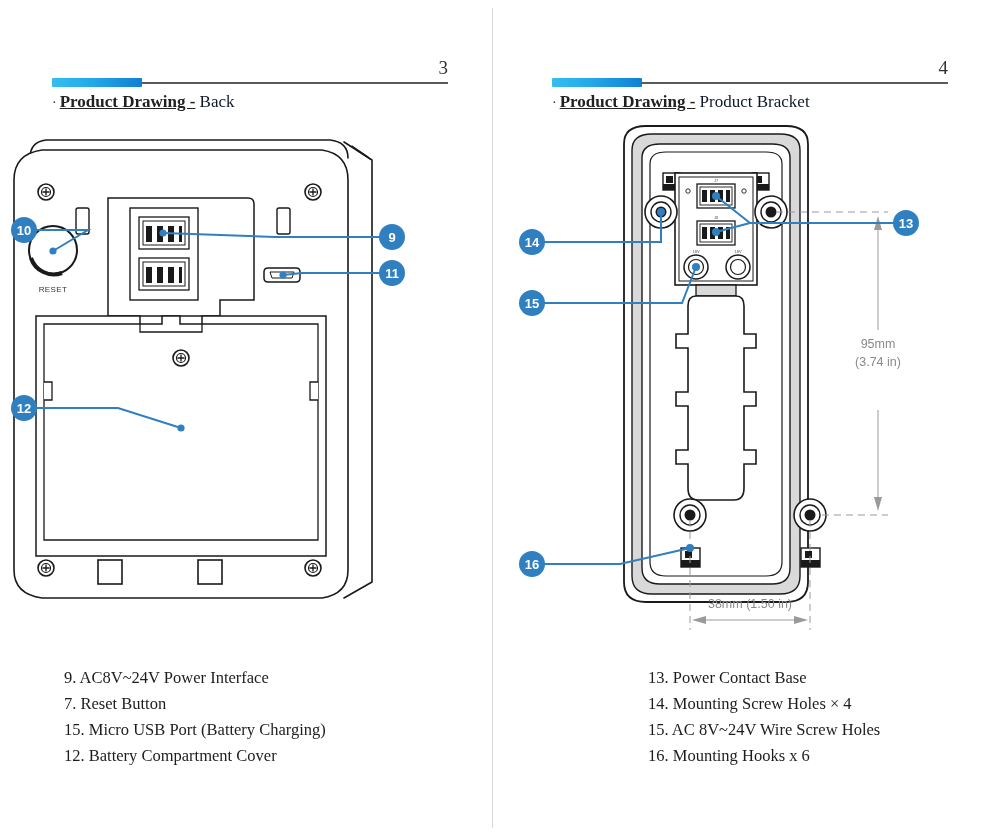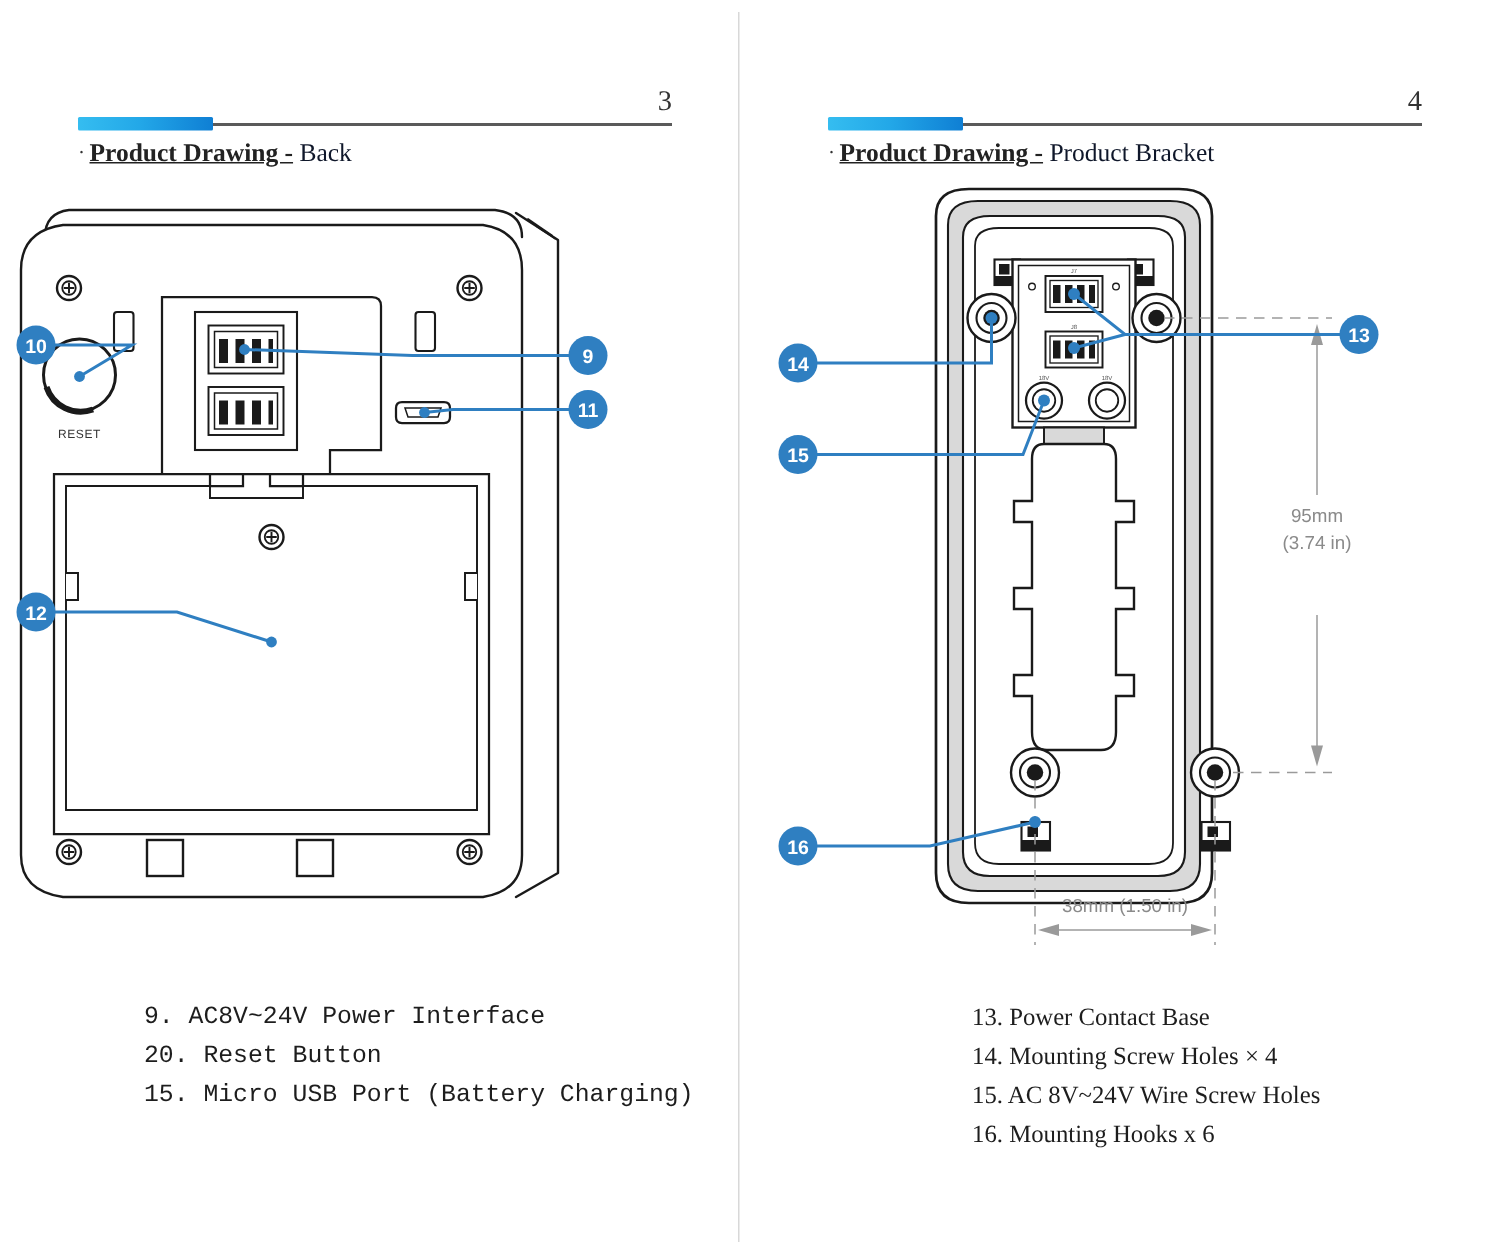--- a/index.html
+++ b/index.html
@@ -46,21 +46,21 @@
   
   .art{position:absolute;left:0;top:120px;width:492px;height:530px;}
   .art svg{display:block;}
 
   
   .captions{
     position:absolute;top:665px;width:492px;
     font-family:"Liberation Serif", serif;
     font-size:16.5px;color:#1d1d1d;line-height:26px;
   }
-  .captions.left{left:0;padding-left:96px;font-family:Liberation Mono, monospace;}
+  .captions.left{left:0;padding-left:64px;}
   .captions.right{left:0;padding-left:648px;}
   .cap-item{white-space:nowrap;}
 
   .txt-reset{
     font-family:"Liberation Sans", sans-serif;
     font-size:8px;fill:#333;letter-spacing:.4px;
   }
   .dim-txt{
     font-family:"Liberation Sans", sans-serif;
     font-size:12.5px;fill:#8a8a8a;
@@ -213,22 +213,23 @@
         </g>
         <g>
           <circle cx="24" cy="288" r="13" fill="#2f7fc1"></circle>
           <text class="badge-txt" x="24" y="293" text-anchor="middle">12</text>
         </g>
       </svg>
     </div>
 
     <div class="captions left">
       <div class="cap-item">9. AC8V~24V Power Interface</div>
-      <div class="cap-item">20. Reset Button</div>
+      <div class="cap-item">7. Reset Button</div>
       <div class="cap-item">15. Micro USB Port (Battery Charging)</div>
+      <div class="cap-item">12. Battery Compartment Cover</div>
     </div>
   </div>
 
   <div class="panel right">
 
     <div class="hdr">
       <div class="pageno">4</div>
       <div class="rule"></div>
       <div class="rule-accent"></div>
       <div class="hdr-title">

